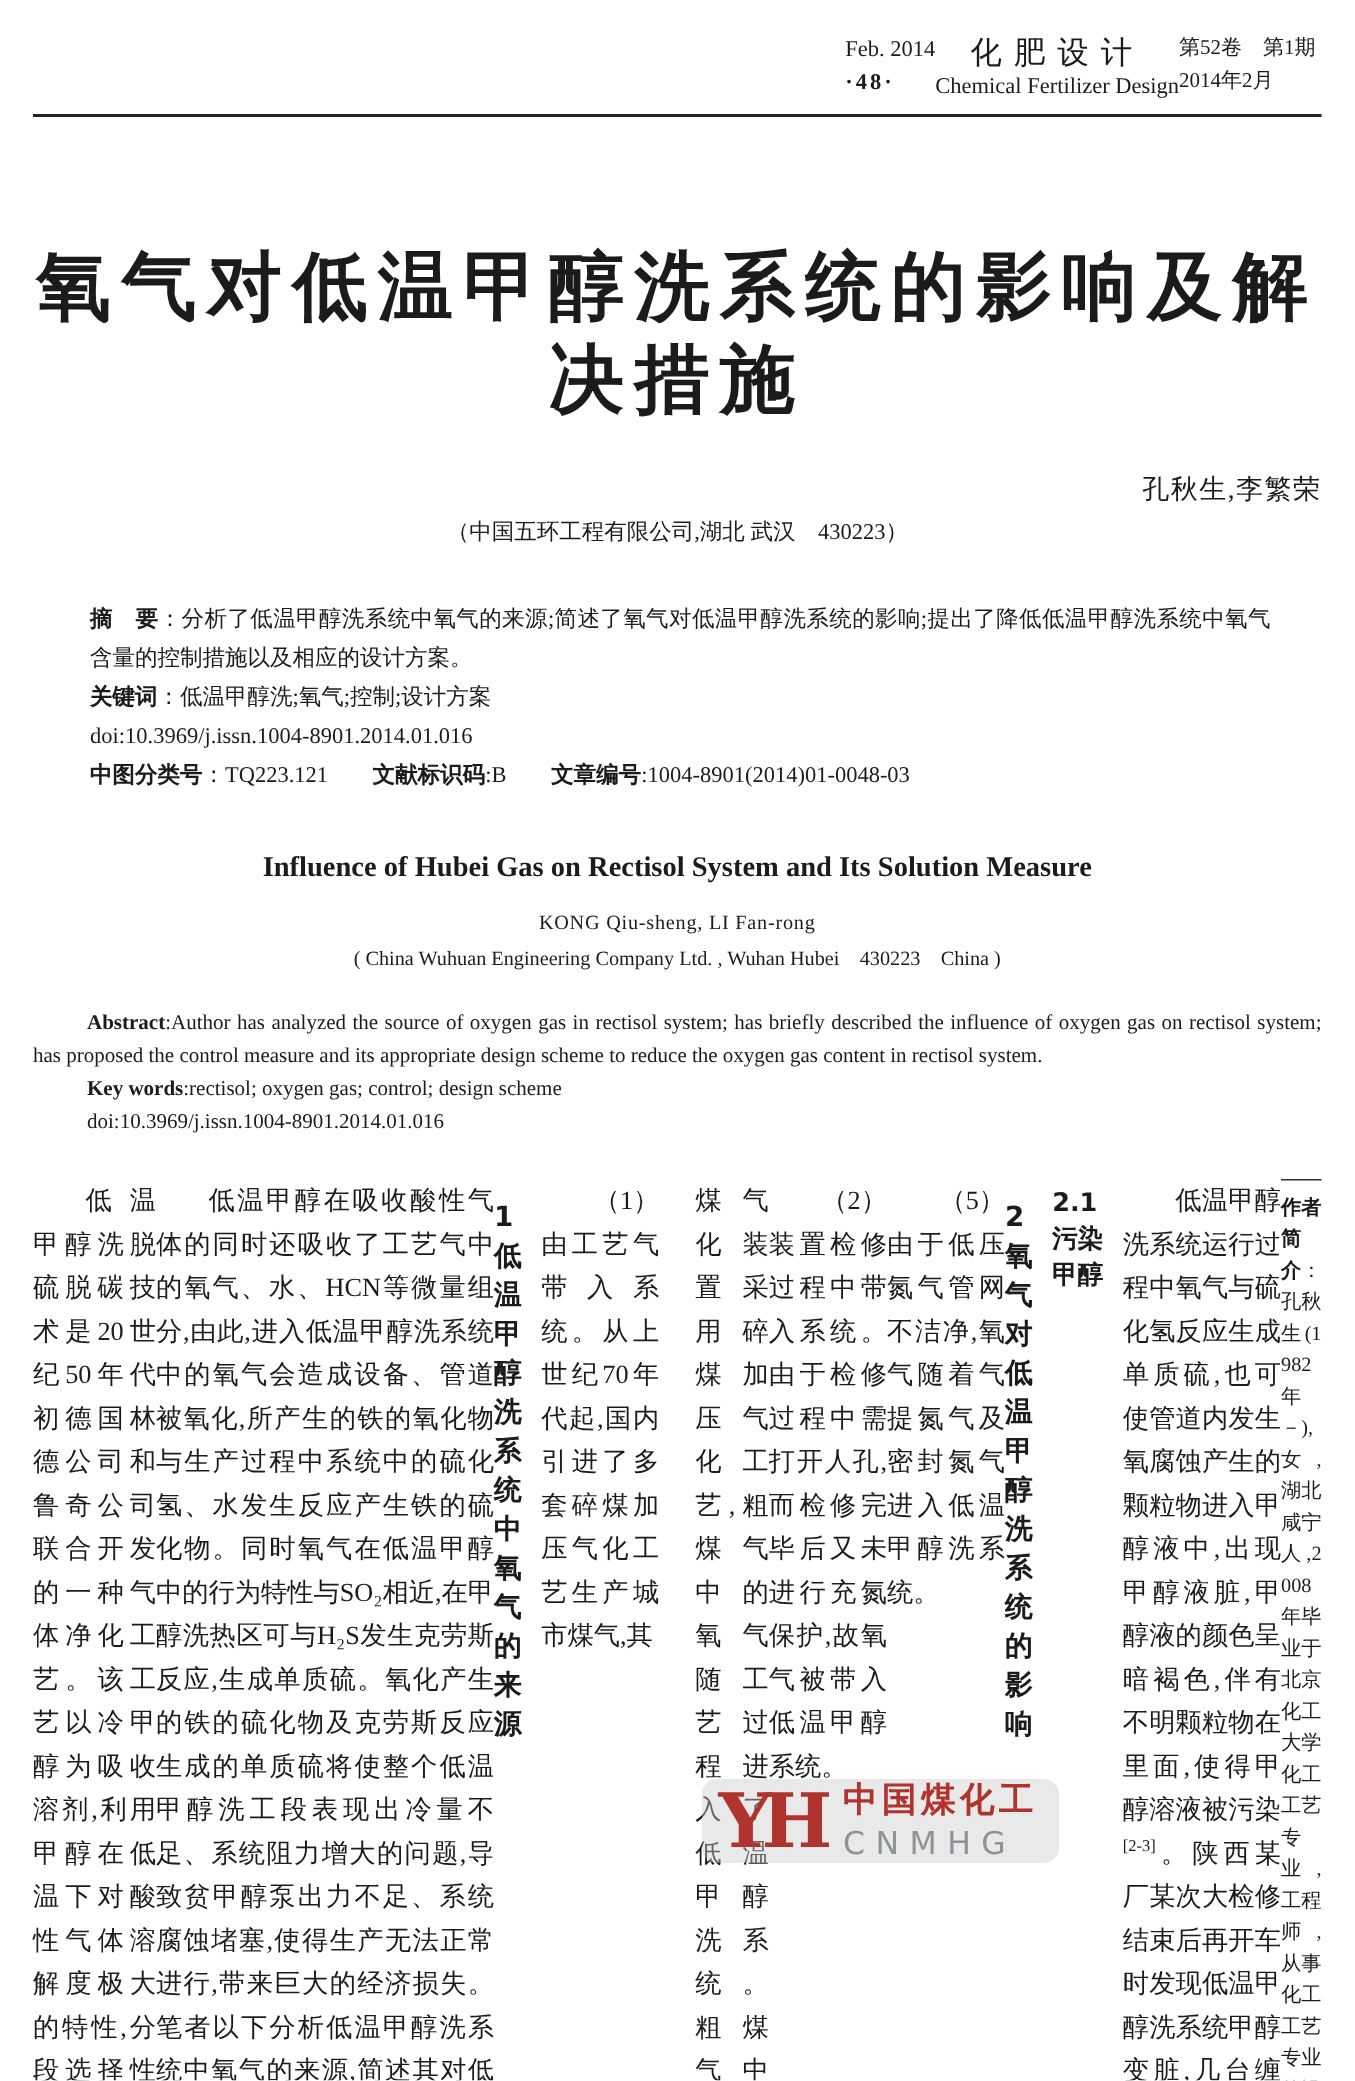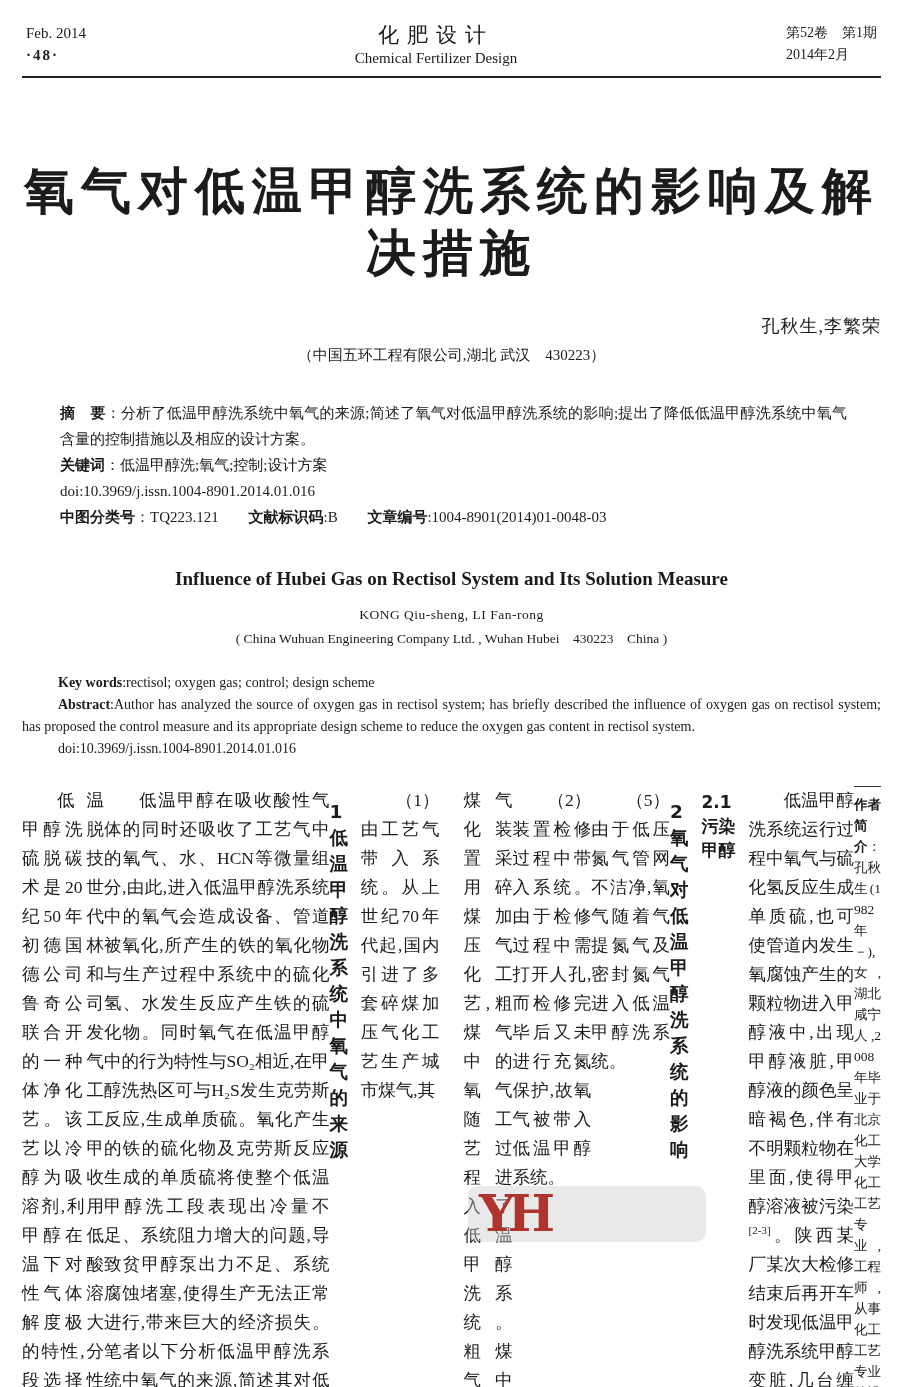--- a/index.html
+++ b/index.html
@@ -6,21 +6,21 @@
   html,body { background:#ffffff; }
   .page {
     width:903px; height:1387px; margin:0 auto; position:relative;
     background:#ffffff; color:#1b1b1b; overflow:hidden;
     font-family:"Liberation Serif","DejaVu Serif",serif;
     padding:20px 22px 14px 22px;
     display:flex; flex-direction:column;
   }
   
   .page-header {
-    display:flex; justify-content:space-between; align-items:flex-start;
+    display:flex; justify-content:flex-end; align-items:flex-start;
     padding:2px 4px 8px 4px; border-bottom:2px solid #222;
   }
   .hdr-left { font-size:15px; line-height:22px; }
   .hdr-left .page-no { font-weight:bold; letter-spacing:2px; }
   .hdr-center { text-align:center; }
   .journal-cn { font-size:21px; letter-spacing:8px; line-height:26px; }
   .journal-en { font-size:15px; line-height:20px; }
   .hdr-right { font-size:14px; line-height:22px; text-align:left;font-family:Liberation Serif, serif; }
   
   .main-title {
@@ -108,22 +108,22 @@
       <b class="gap">文献标识码</b><span>:B</span>
       <b class="gap">文章编号</b><span>:1004-8901(2014)01-0048-03</span>
     </p>
   </section>
 
   <h2 class="title-en">Influence of Hubei Gas on Rectisol System and Its Solution Measure</h2>
   <div class="authors-en">KONG Qiu-sheng, LI Fan-rong</div>
   <div class="affiliation-en">( China Wuhuan Engineering Company Ltd. , Wuhan Hubei　430223　China )</div>
 
   <section class="abstract-en">
+    <p class="indent"><b>Abstract</b><span>:Author has analyzed the source of oxygen gas in rectisol system; has briefly described the influence of oxygen gas on rectisol system; has proposed the control measure and its appropriate design scheme to reduce the oxygen gas content in rectisol system.</span></p>
     <p class="indent"><b>Key words</b><span>:rectisol; oxygen gas; control; design scheme</span></p>
-    <p class="indent"><b>Abstract</b><span>:Author has analyzed the source of oxygen gas in rectisol system; has briefly described the influence of oxygen gas on rectisol system; has proposed the control measure and its appropriate design scheme to reduce the oxygen gas content in rectisol system.</span></p>
     <p class="indent">doi:10.3969/j.issn.1004-8901.2014.01.016</p>
   </section>
 
   <main class="columns">
     <div class="col">
       <p class="body-p">低温甲醇洗脱硫脱碳技术是20世纪50年代初德国林德公司和鲁奇公司联合开发的一种气体净化工艺。该工艺以冷甲醇为吸收溶剂,利用甲醇在低温下对酸性气体溶解度极大的特性,分段选择性地吸收原料气中的H₂S、CO₂及各种有机硫等杂质。</p>
       <p class="body-p">低温甲醇在吸收酸性气体的同时还吸收了工艺气中的氧气、水、HCN等微量组分,由此,进入低温甲醇洗系统中的氧气会造成设备、管道被氧化,所产生的铁的氧化物与生产过程中系统中的硫化氢、水发生反应产生铁的硫化物。同时氧气在低温甲醇中的行为特性与SO₂相近,在甲醇洗热区可与H₂S发生克劳斯反应,生成单质硫。氧化产生的铁的硫化物及克劳斯反应生成的单质硫将使整个低温甲醇洗工段表现出冷量不足、系统阻力增大的问题,导致贫甲醇泵出力不足、系统腐蚀堵塞,使得生产无法正常进行,带来巨大的经济损失。笔者以下分析低温甲醇洗系统中氧气的来源,简述其对低温甲醇洗系统的影响,提出降低系统中氧气含量的控制措施和相应的设计方案,与同行交流。</p>
       <h3 class="sec-h">1　低温甲醇洗系统中氧气的来源</h3>
       <p class="body-p">（1）由工艺气带入系统。从上世纪70年代起,国内引进了多套碎煤加压气化工艺生产城市煤气,其</p>
     </div>
@@ -135,15 +135,19 @@
       <h4 class="subsec-h">2.1　污染甲醇</h4>
       <p class="body-p"><span>低温甲醇洗系统运行过程中氧气与硫化氢反应生成单质硫,也可使管道内发生氧腐蚀产生的颗粒物进入甲醇液中,出现甲醇液脏,甲醇液的颜色呈暗褐色,伴有不明颗粒物在里面,使得甲醇溶液被污染</span><sup>[2-3]</sup><span>。陕西某厂某次大检修结束后再开车时发现低温甲醇洗系统甲醇变脏,几台缠绕式换热器相继出现阻力增大的现象,尤其是1#、2#贫甲醇冷却器情况更为严重。系统中的甲醇遭到严重污染,装置中导淋排出的甲醇颜色发黑</span><sup>[4]</sup><span>。</span></p>
       <div class="footnote">
         <b>作者简介</b><span>：孔秋生(1982年－),女,湖北咸宁人,2008年毕业于北京化工大学化工工艺专业,工程师,从事化工工艺专业的设计工作。</span>
       </div>
     </div>
   </main>
 
   <div class="watermark">
     <span class="wm-logo">YH</span>
+    <div class="wm-text">
+      <div class="wm-cn">中国煤化工</div>
+      <div class="wm-en">CNMHG</div>
+    </div>
   </div>
 
 </div>
 
 </body></html>

